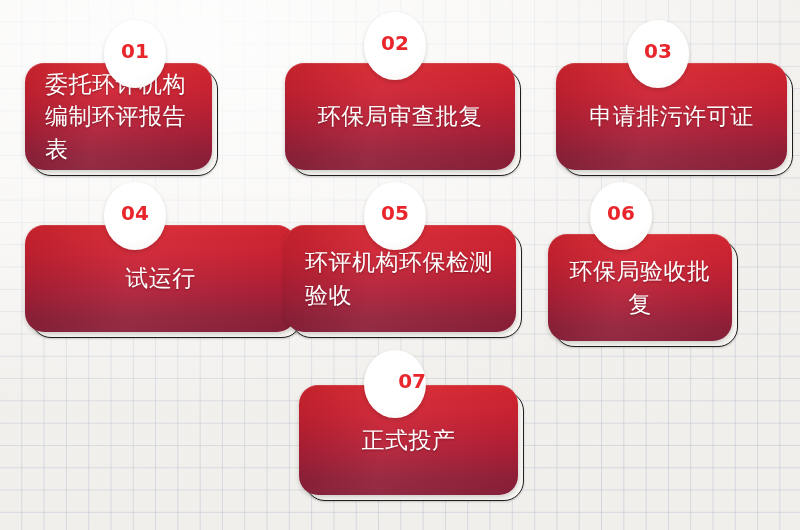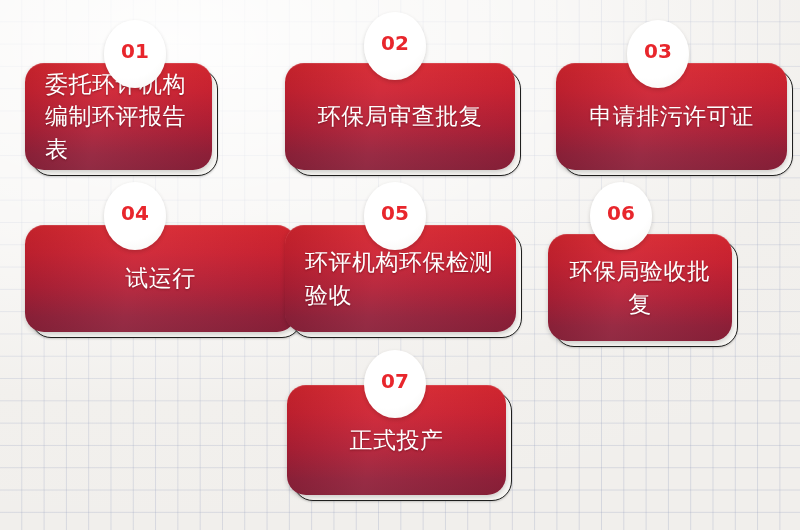--- a/index.html
+++ b/index.html
@@ -144,23 +144,23 @@
       </div>
       <div class="card center" style="left: 548px; top: 234px; width: 184px; height: 107px;">
         <div class="backplate"></div>
         <div class="panel">
           <div class="label">环保局验收批复</div>
         </div>
       </div>
       <div class="badge" style="left: 590px; top: 182px;">
         <div class="num">06</div>
       </div>
-      <div class="card center" style="left: 287px; top: 385px; width: 219px; height: 110px; text-decoration: underline;">
+      <div class="card center" style="left: 299px; top: 385px; width: 219px; height: 110px; text-decoration: underline;">
         <div class="backplate"></div>
         <div class="panel">
           <div class="label">正式投产</div>
         </div>
       </div>
-      <div class="badge" style="left: 364px; top: 350px;">
+      <div class="badge" style="left: 364px; top: 350px; justify-content: flex-end;">
         <div class="num">07</div>
       </div>
     </div>
 </div>
 
 </body></html>

